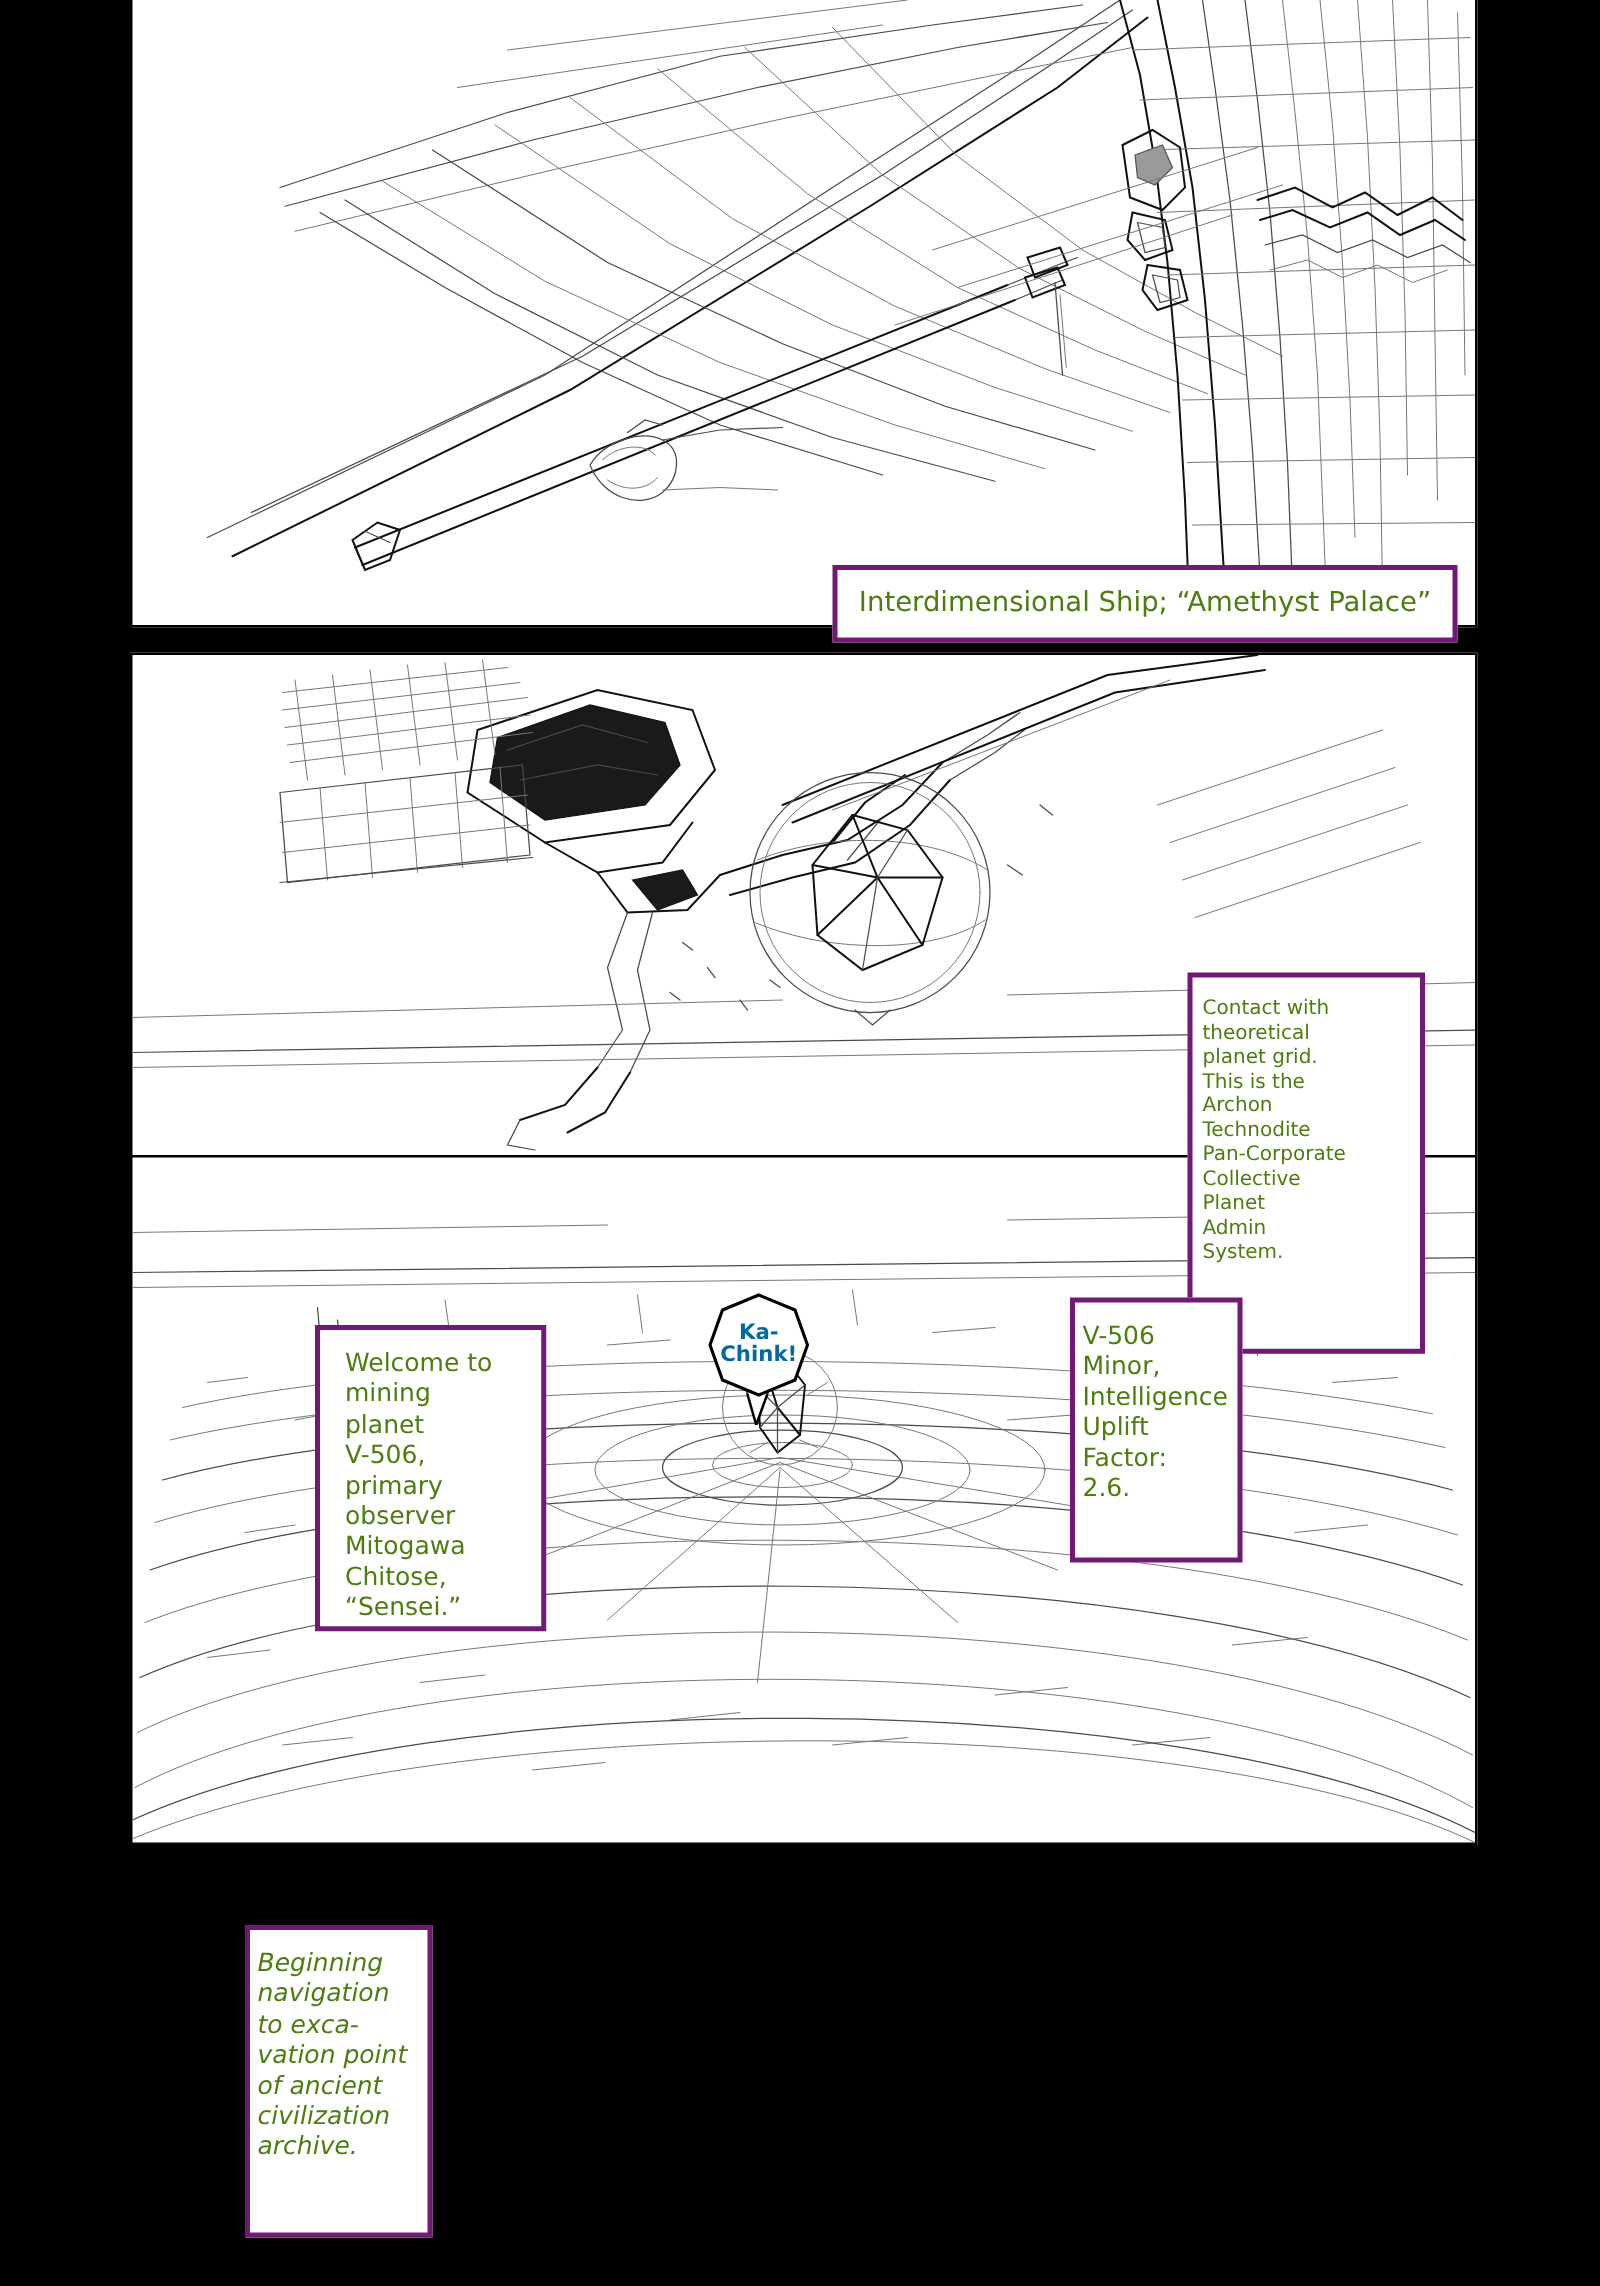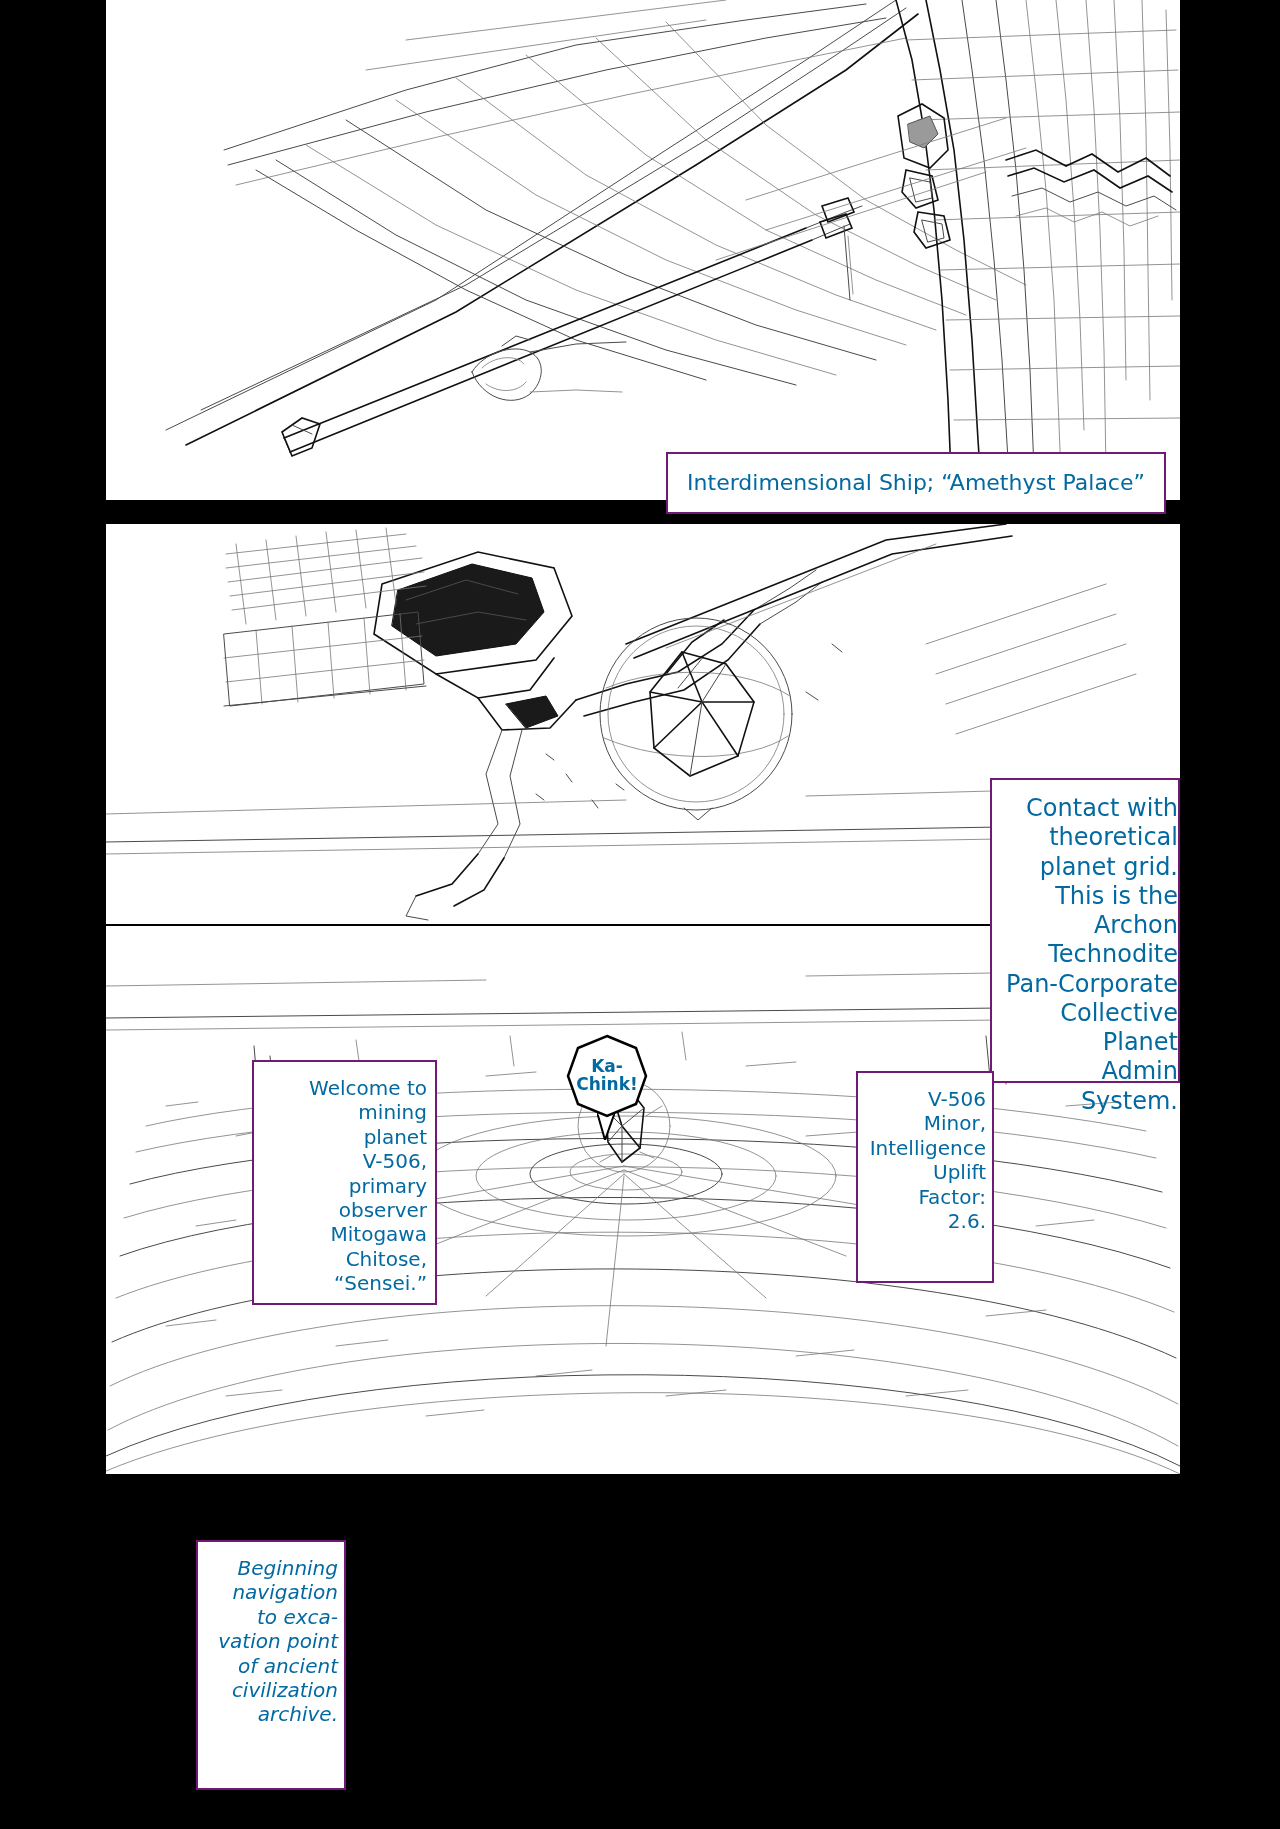--- a/index.html
+++ b/index.html
@@ -53,68 +53,67 @@
   .art .lt { stroke: #777777; stroke-width: 0.8; }
   .art .md { stroke: #4a4a4a; stroke-width: 1; }
   .art .dk { stroke: #111111; stroke-width: 1.6; }
   .art .fill-dk { fill: #1a1a1a; stroke: #111111; }
   .art .fill-gr { fill: #9a9a9a; stroke: #555555; }
 
   
   .caption {
     position: absolute;
     background: #ffffff;
-    border: 2px solid #701a75;
+    border: 4px solid #701a75;
     box-sizing: border-box;
     font-family: "DejaVu Sans", sans-serif;
-    color: #0369a1;
-    text-align: right;
+    color: #4d7c0f;
+    text-align: left;
     line-height: 1.22;
     z-index: 20;
     white-space: pre-line;
   }
 
   #cap-ship {
     left: 666px;
     top: 452px;
     width: 500px;
     height: 62px;
     font-size: 22px;
     display: flex;
     align-items: center;
     justify-content: center;
     padding: 0 10px;
   }
 
   #cap-contact {
-    left: 990px;
+    left: 950px;
     top: 778px;
     width: 190px;
     height: 305px;
-    font-size: 24px;
+    font-size: 16px;
     padding: 14px 0 0 8px;
   }
 
   #cap-welcome {
     left: 252px;
     top: 1060px;
     width: 185px;
     height: 245px;
     font-size: 20px;
     padding: 14px 8px 0 20px;
   }
 
   #cap-v506 {
     left: 856px;
     top: 1038px;
     width: 138px;
     height: 212px;
     font-size: 20px;
     padding: 14px 6px 0 6px;
-    margin-top: 33px;
   }
 
   #cap-begin {
     left: 196px;
     top: 1540px;
     width: 150px;
     height: 250px;
     font-size: 20px;
     padding: 14px 6px 0 6px;
     font-style: italic;

